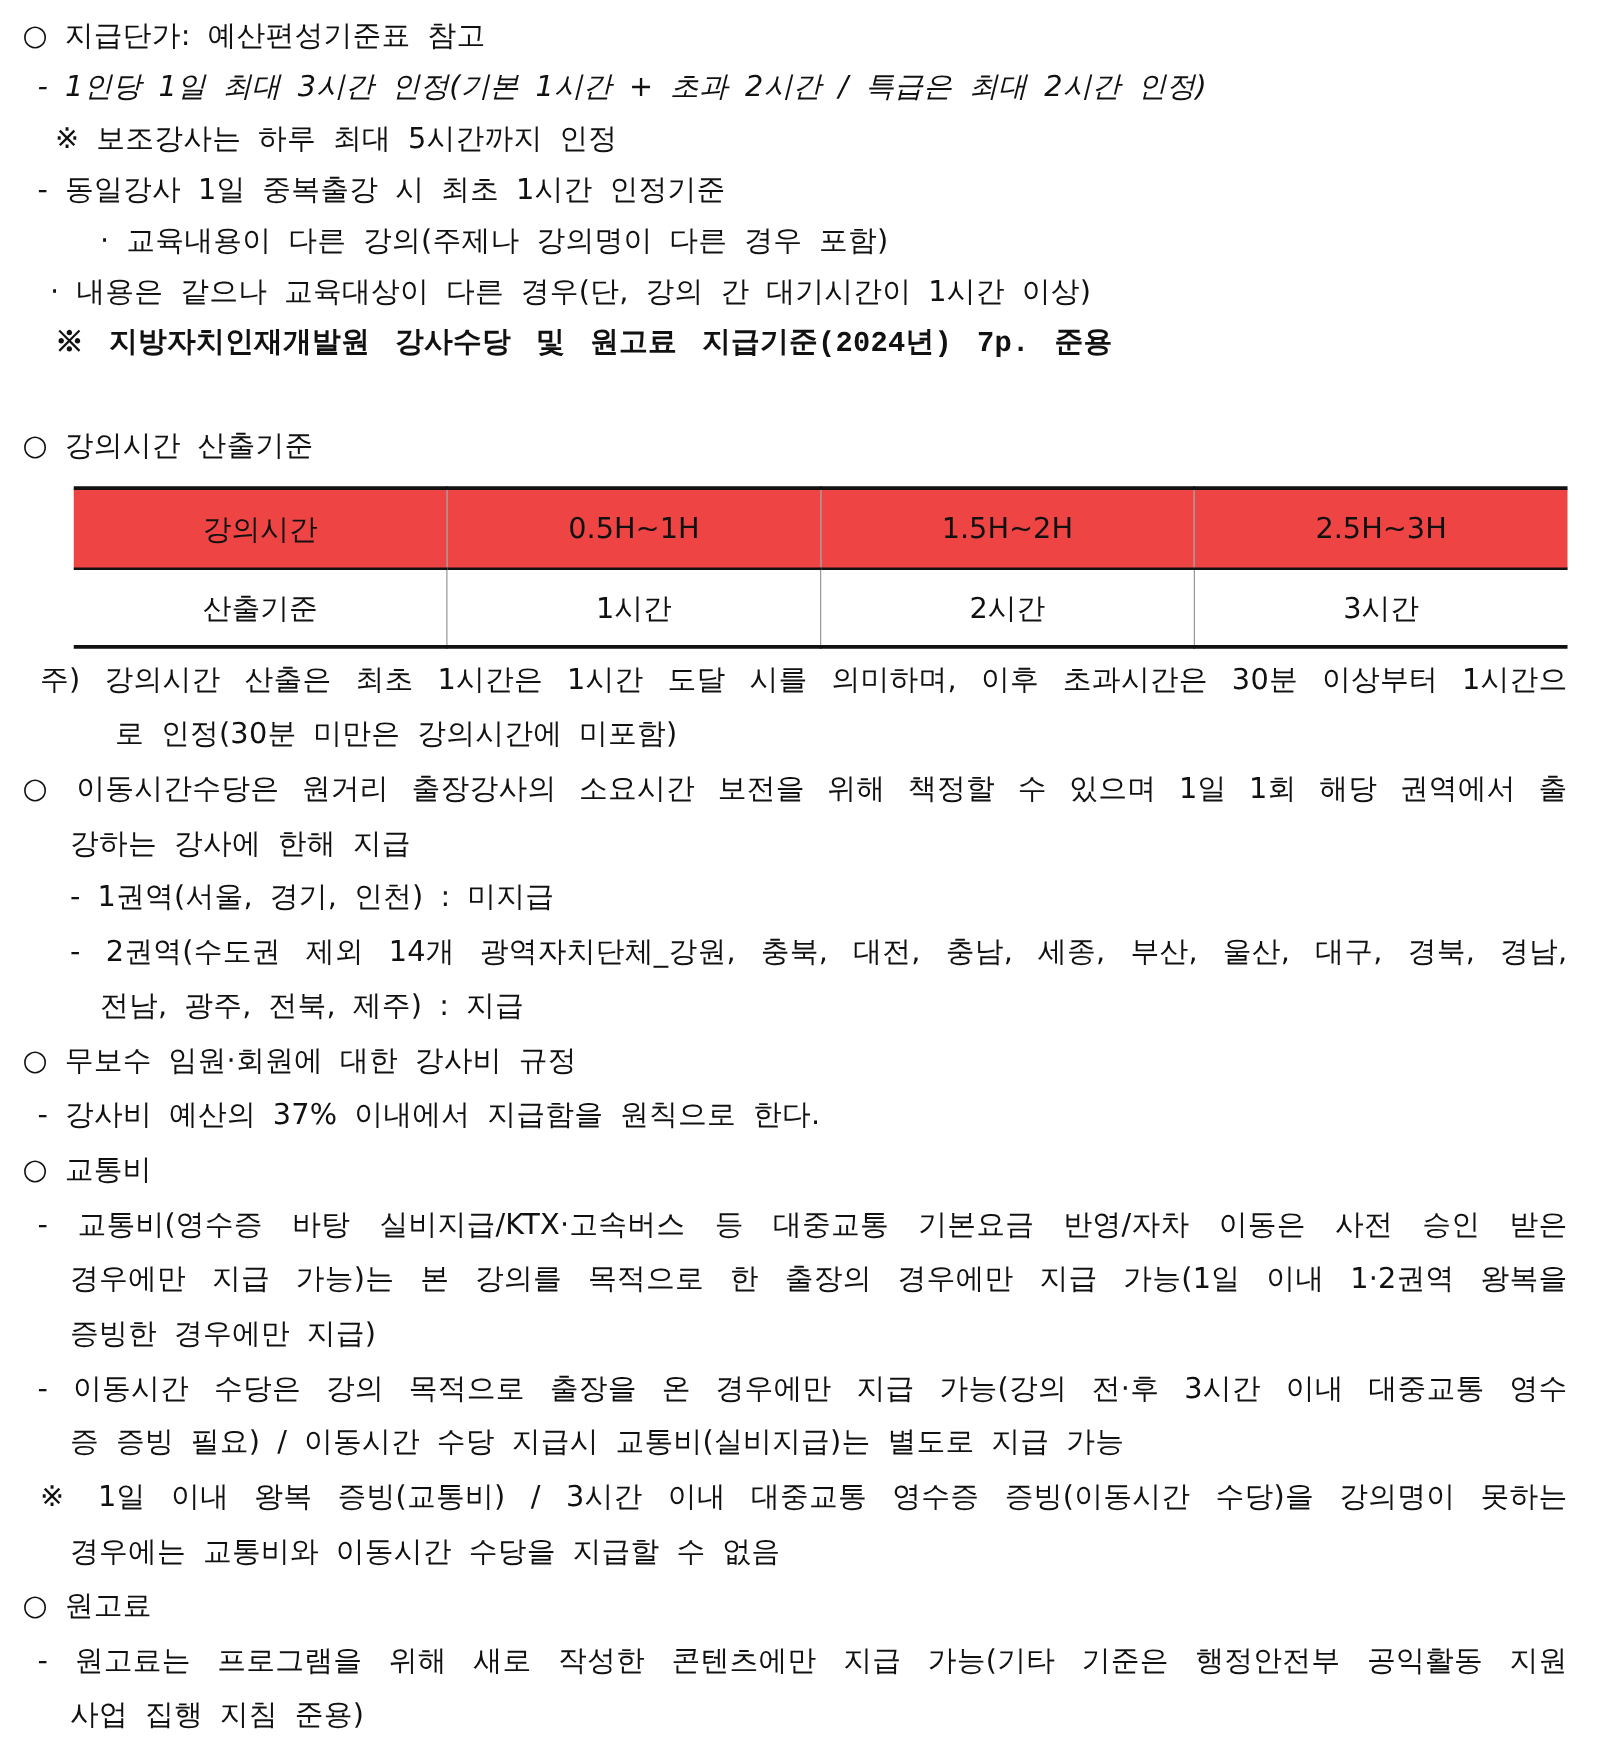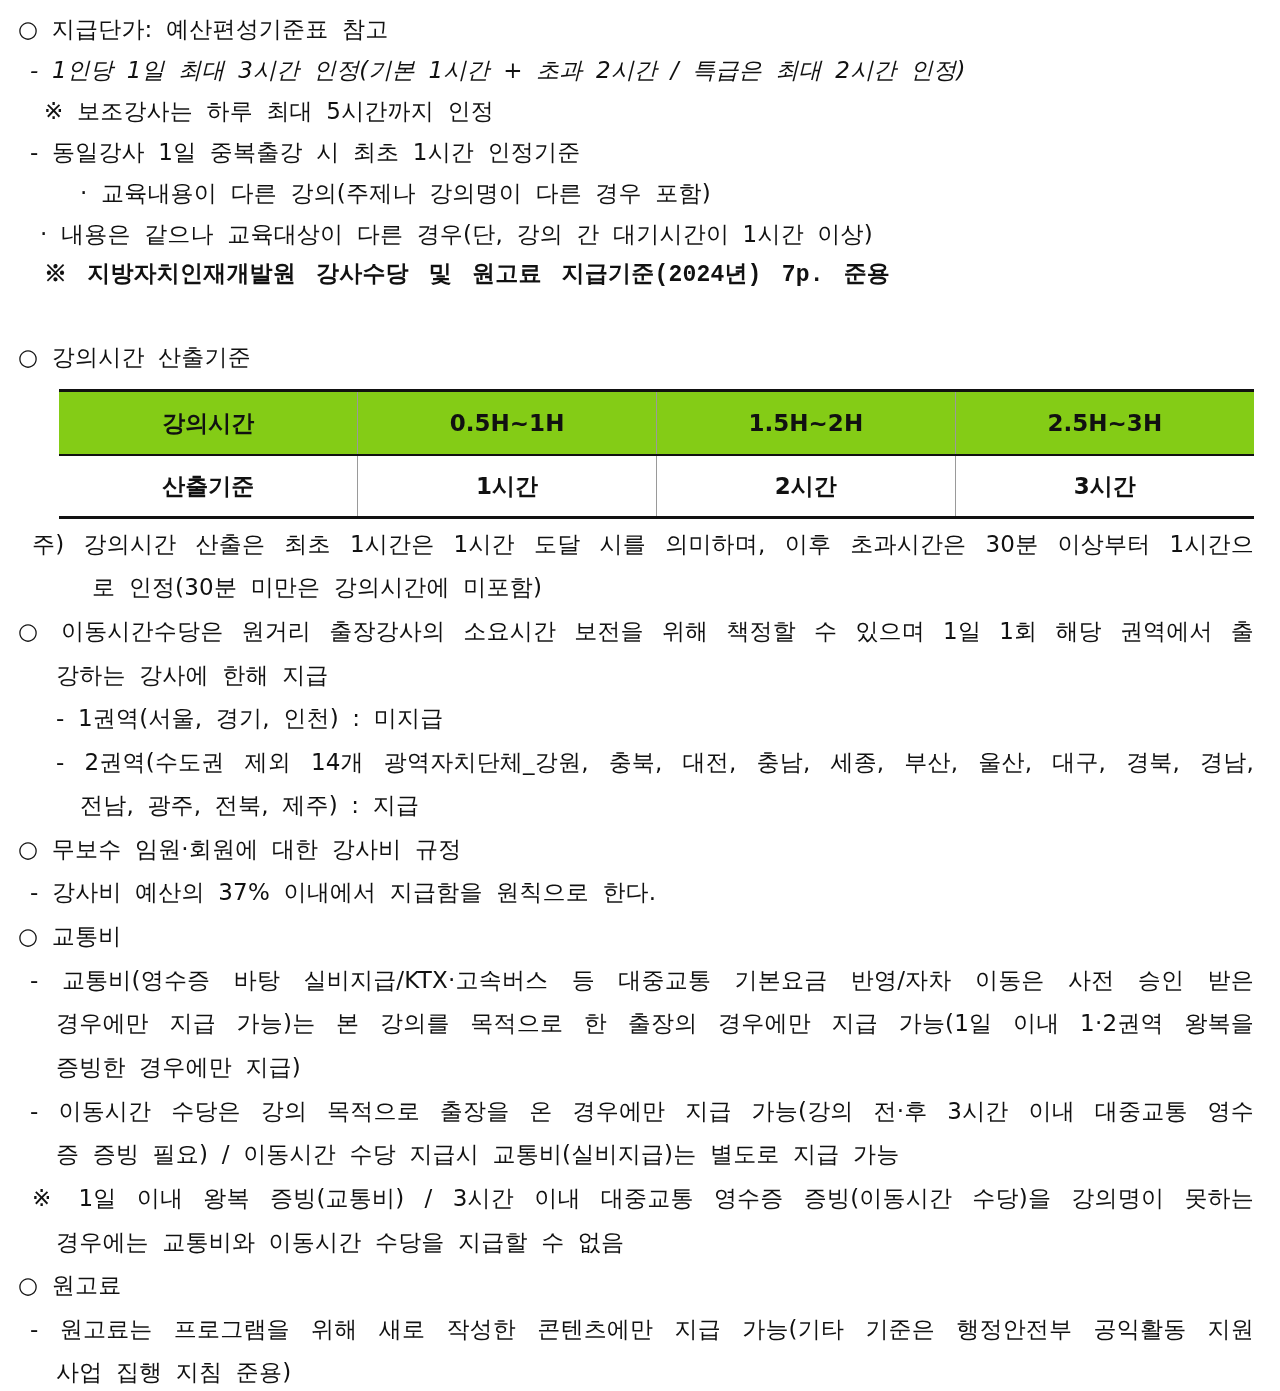--- a/index.html
+++ b/index.html
@@ -19,22 +19,22 @@
     position: absolute; left: 59px; top: 389px; width: 1195px;
     border-collapse: collapse; table-layout: fixed;
     border-top: 3px solid #111; border-bottom: 3px solid #111;
     font-family: "DejaVu Sans", "Liberation Sans", sans-serif;
   }
   table.crit th, table.crit td {
     text-align: center; font-size: 23px; color: #111;
     border-left: 1px solid #9a9a9a;
   }
   table.crit th:first-child, table.crit td:first-child { border-left: none; }
-  table.crit th { background: #84cc16; height: 60px; font-weight: bold; border-bottom: 2px solid #111; }
-  table.crit td { height: 58px; font-weight: bold; }
+  table.crit th { background: #ef4444; height: 60px; font-weight: normal; border-bottom: 2px solid #111; }
+  table.crit td { height: 58px; font-weight: normal; }
 </style>
 </head>
 <body>
 
 <div class="line" style="left:18px;top:14px;">○ 지급단가: 예산편성기준표 참고</div>
 <div class="line" style="left:30px;top:55px;font-style:italic;">- 1인당 1일 최대 3시간 인정(기본 1시간 + 초과 2시간 / 특급은 최대 2시간 인정)</div>
 <div class="line" style="left:44px;top:96px;">※ 보조강사는 하루 최대 5시간까지 인정</div>
 <div class="line" style="left:30px;top:137px;">- 동일강사 1일 중복출강 시 최초 1시간 인정기준</div>
 <div class="line" style="left:40px;top:178px;margin-left:40px;">· 교육내용이 다른 강의(주제나 강의명이 다른 경우 포함)</div>
 <div class="line" style="left:40px;top:219px;">· 내용은 같으나 교육대상이 다른 경우(단, 강의 간 대기시간이 1시간 이상)</div>

